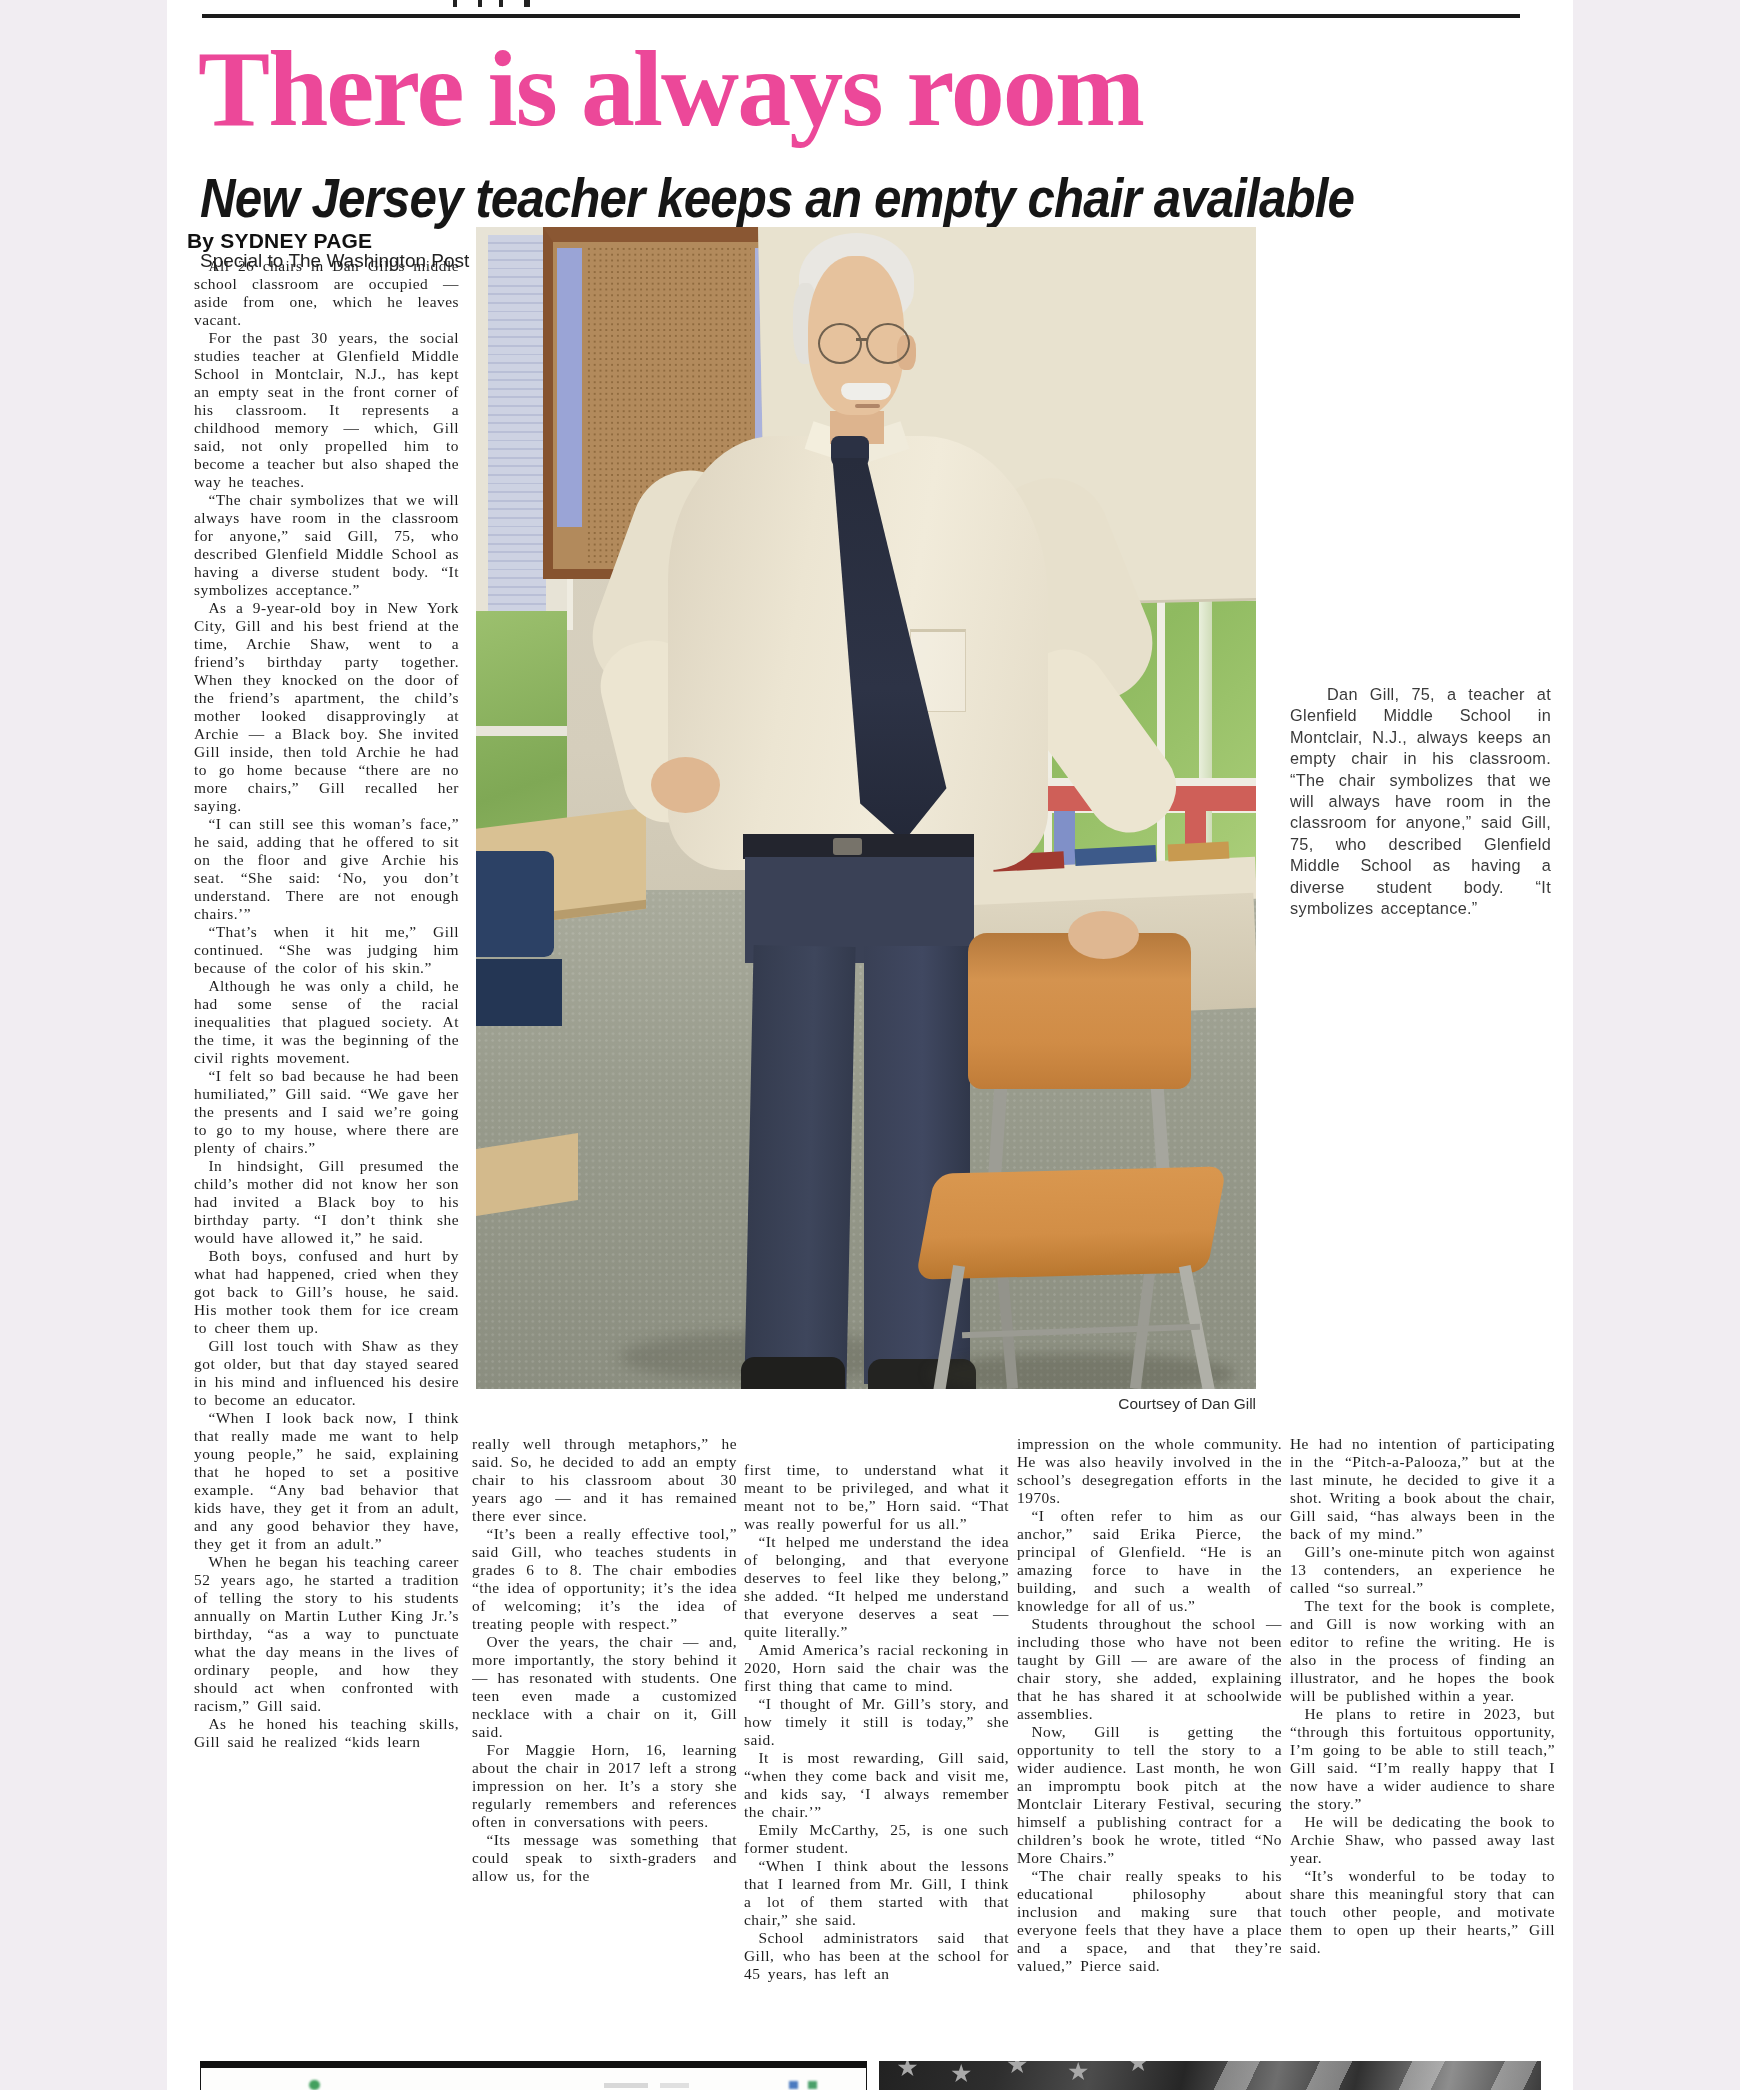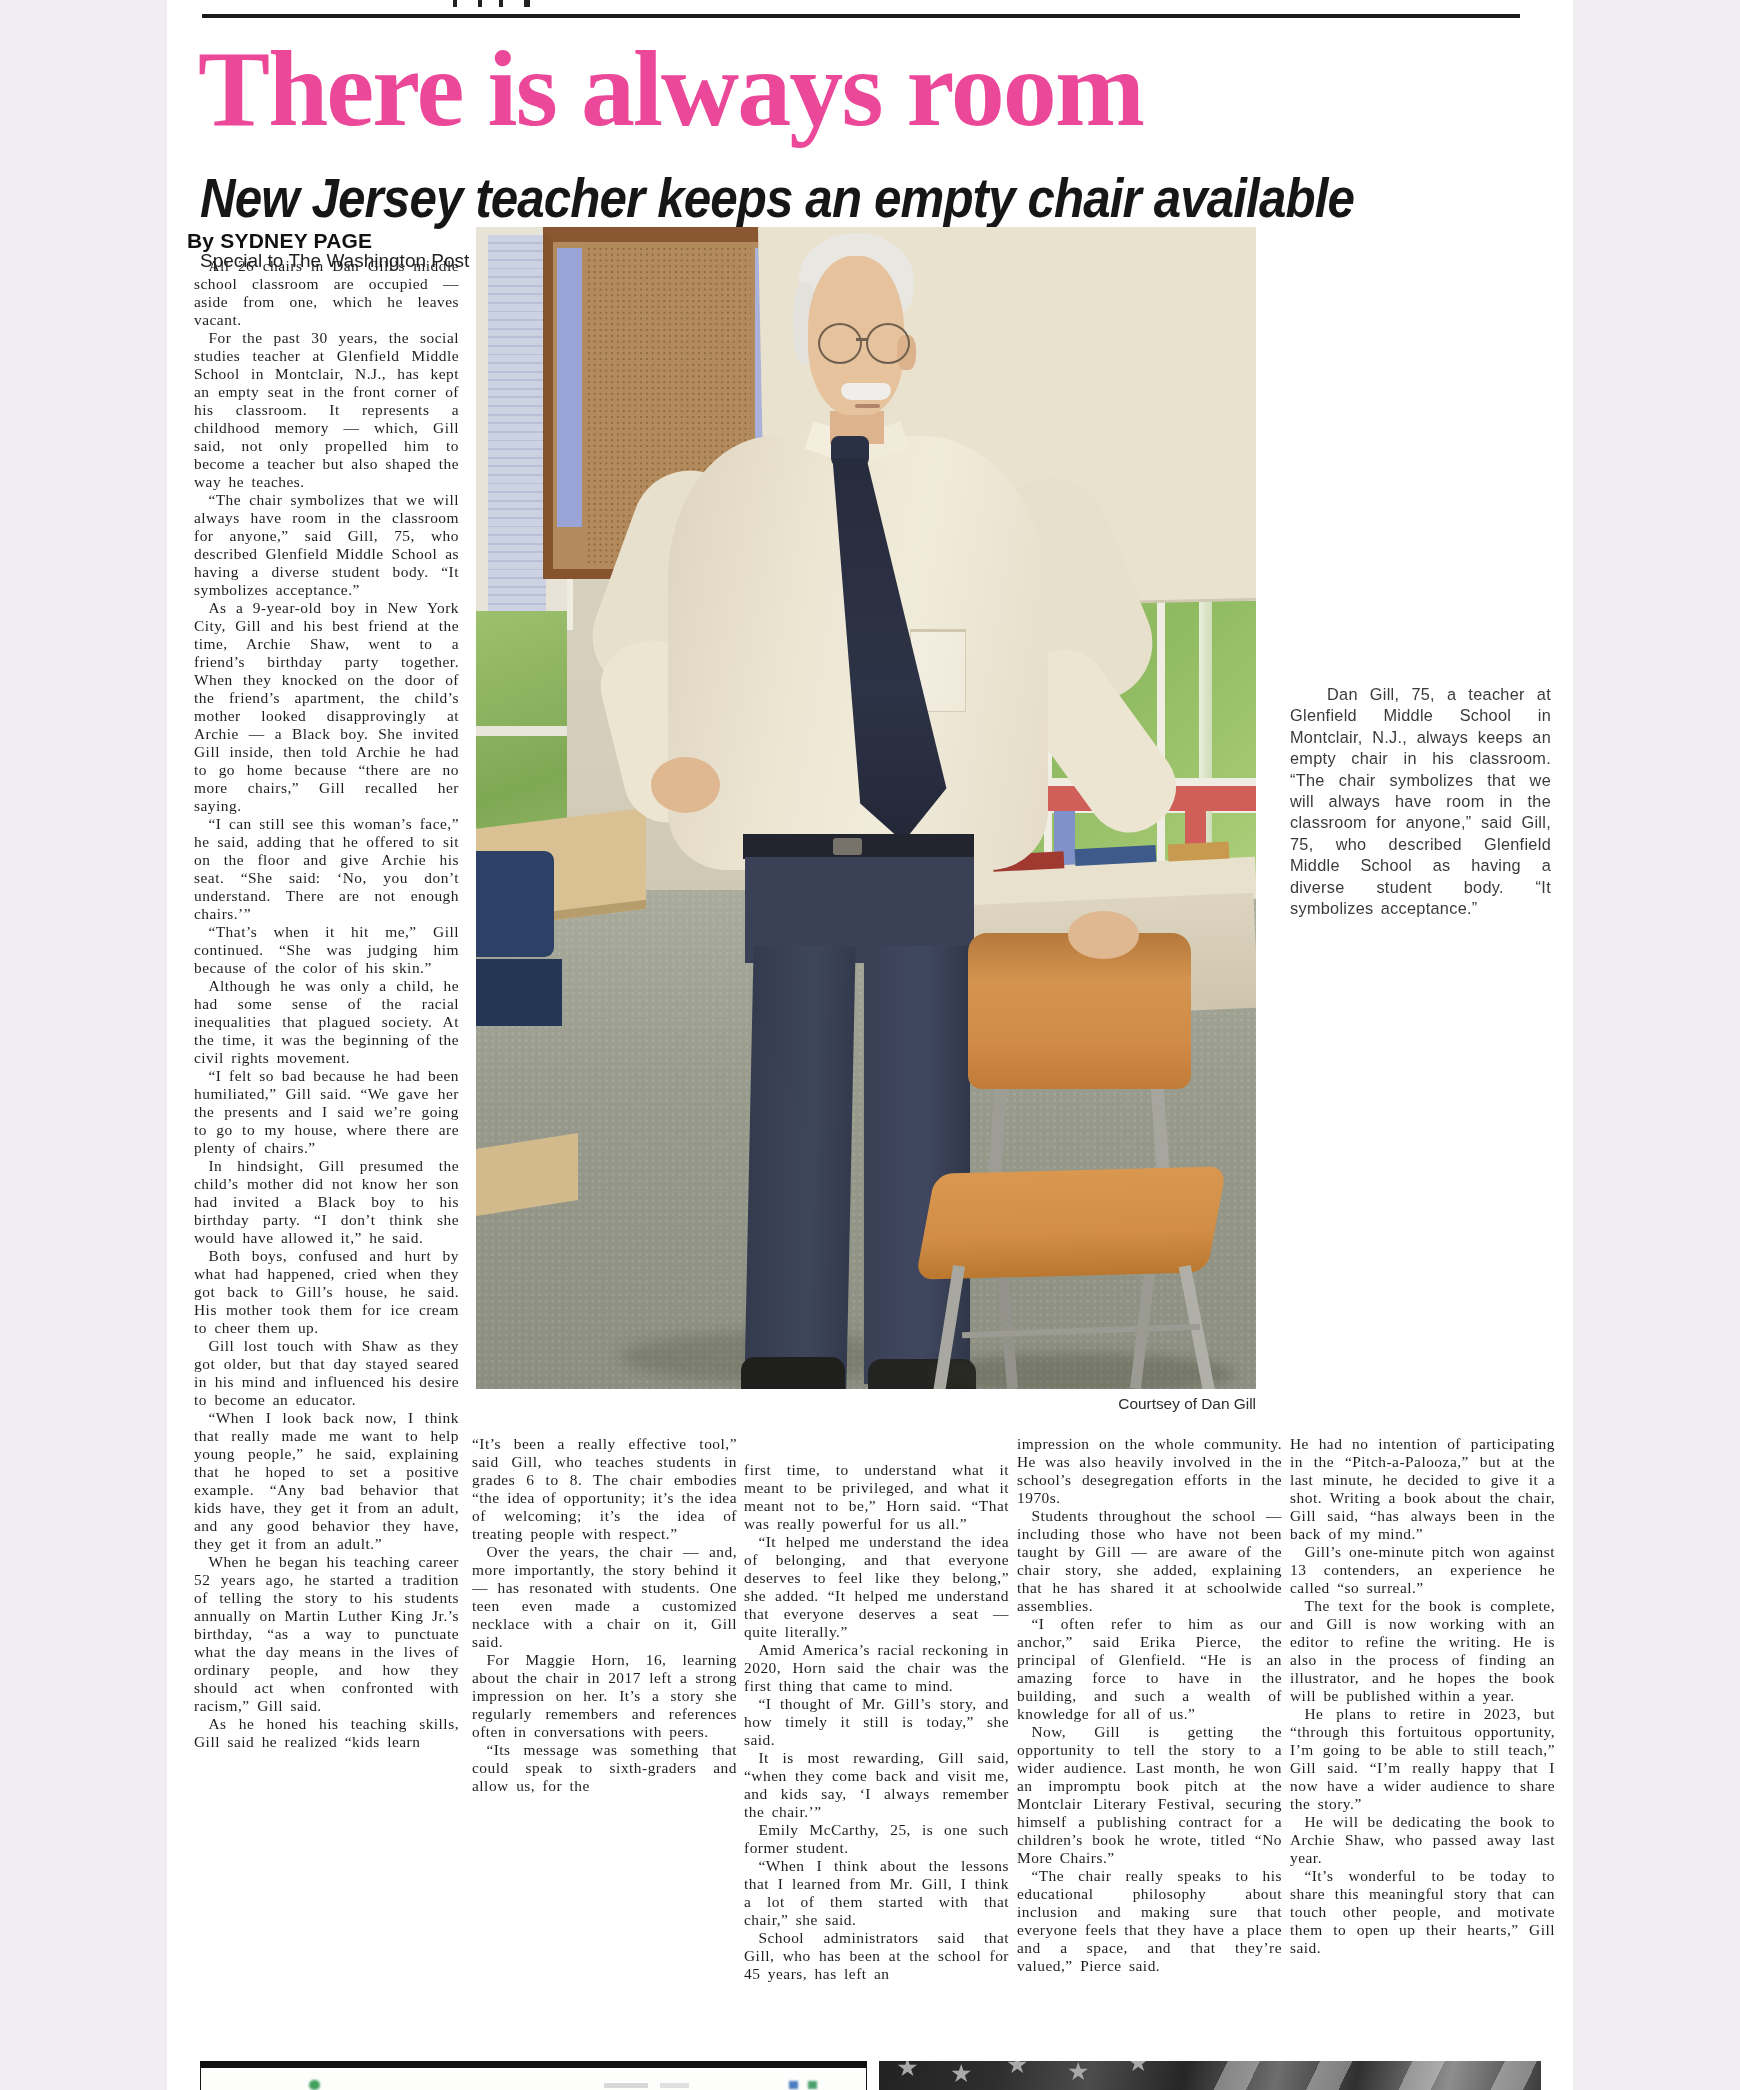--- a/index.html
+++ b/index.html
@@ -200,39 +200,40 @@
         <p>Although he was only a child, he had some sense of the racial inequalities that plagued society. At the time, it was the beginning of the civil rights movement.</p>
         <p>“I felt so bad because he had been humiliated,” Gill said. “We gave her the presents and I said we’re going to go to my house, where there are plenty of chairs.”</p>
         <p>In hindsight, Gill presumed the child’s mother did not know her son had invited a Black boy to his birthday party. “I don’t think she would have allowed it,” he said.</p>
         <p>Both boys, confused and hurt by what had happened, cried when they got back to Gill’s house, he said. His mother took them for ice cream to cheer them up.</p>
         <p>Gill lost touch with Shaw as they got older, but that day stayed seared in his mind and influenced his desire to become an educator.</p>
         <p>“When I look back now, I think that really made me want to help young people,” he said, explaining that he hoped to set a positive example. “Any bad behavior that kids have, they get it from an adult, and any good behavior they have, they get it from an adult.”</p>
         <p>When he began his teaching career 52 years ago, he started a tradition of telling the story to his students annually on Martin Luther King Jr.’s birthday, “as a way to punctuate what the day means in the lives of ordinary people, and how they should act when confronted with racism,” Gill said.</p>
         <p>As he honed his teaching skills, Gill said he realized “kids learn</p>
       </div>
     <div class="abs col col2 cont">
+        <p>really well through metaphors,” he said. So, he decided to add an empty chair to his classroom about 30 years ago — and it has remained there ever since.</p>
         <p>“It’s been a really effective tool,” said Gill, who teaches students in grades 6 to 8. The chair embodies “the idea of opportunity; it’s the idea of welcoming; it’s the idea of treating people with respect.”</p>
         <p>Over the years, the chair — and, more importantly, the story behind it — has resonated with students. One teen even made a customized necklace with a chair on it, Gill said.</p>
         <p>For Maggie Horn, 16, learning about the chair in 2017 left a strong impression on her. It’s a story she regularly remembers and references often in conversations with peers.</p>
         <p>“Its message was something that could speak to sixth-graders and allow us, for the</p>
       </div>
     <div class="abs col col3 cont">
         <p>first time, to understand what it meant to be privileged, and what it meant not to be,” Horn said. “That was really powerful for us all.”</p>
         <p>“It helped me understand the idea of belonging, and that everyone deserves to feel like they belong,” she added. “It helped me understand that everyone deserves a seat — quite literally.”</p>
         <p>Amid America’s racial reckoning in 2020, Horn said the chair was the first thing that came to mind.</p>
         <p>“I thought of Mr. Gill’s story, and how timely it still is today,” she said.</p>
         <p>It is most rewarding, Gill said, “when they come back and visit me, and kids say, ‘I always remember the chair.’”</p>
         <p>Emily McCarthy, 25, is one such former student.</p>
         <p>“When I think about the lessons that I learned from Mr. Gill, I think a lot of them started with that chair,” she said.</p>
         <p>School administrators said that Gill, who has been at the school for 45 years, has left an</p>
       </div>
     <div class="abs col col4 cont">
         <p>impression on the whole community. He was also heavily involved in the school’s desegregation efforts in the 1970s.</p>
+        <p>“I often refer to him as our anchor,” said Erika Pierce, the principal of Glenfield. “He is an amazing force to have in the building, and such a wealth of knowledge for all of us.”</p>
         <p>Students throughout the school — including those who have not been taught by Gill — are aware of the chair story, she added, explaining that he has shared it at schoolwide assemblies.</p>
-        <p>“I often refer to him as our anchor,” said Erika Pierce, the principal of Glenfield. “He is an amazing force to have in the building, and such a wealth of knowledge for all of us.”</p>
         <p>Now, Gill is getting the opportunity to tell the story to a wider audience. Last month, he won an impromptu book pitch at the Montclair Literary Festival, securing himself a publishing contract for a children’s book he wrote, titled “No More Chairs.”</p>
         <p>“The chair really speaks to his educational philosophy about inclusion and making sure that everyone feels that they have a place and a space, and that they’re valued,” Pierce said.</p>
       </div>
     <div class="abs col col5 cont">
         <p>He had no intention of participating in the “Pitch-a-Palooza,” but at the last minute, he decided to give it a shot. Writing a book about the chair, Gill said, “has always been in the back of my mind.”</p>
         <p>Gill’s one-minute pitch won against 13 contenders, an experience he called “so surreal.”</p>
         <p>The text for the book is complete, and Gill is now working with an editor to refine the writing. He is also in the process of finding an illustrator, and he hopes the book will be published within a year.</p>
         <p>He plans to retire in 2023, but “through this fortuitous opportunity, I’m going to be able to still teach,” Gill said. “I’m really happy that I now have a wider audience to share the story.”</p>
         <p>He will be dedicating the book to Archie Shaw, who passed away last year.</p>
         <p>“It’s wonderful to be today to share this meaningful story that can touch other people, and motivate them to open up their hearts,” Gill said.</p>

